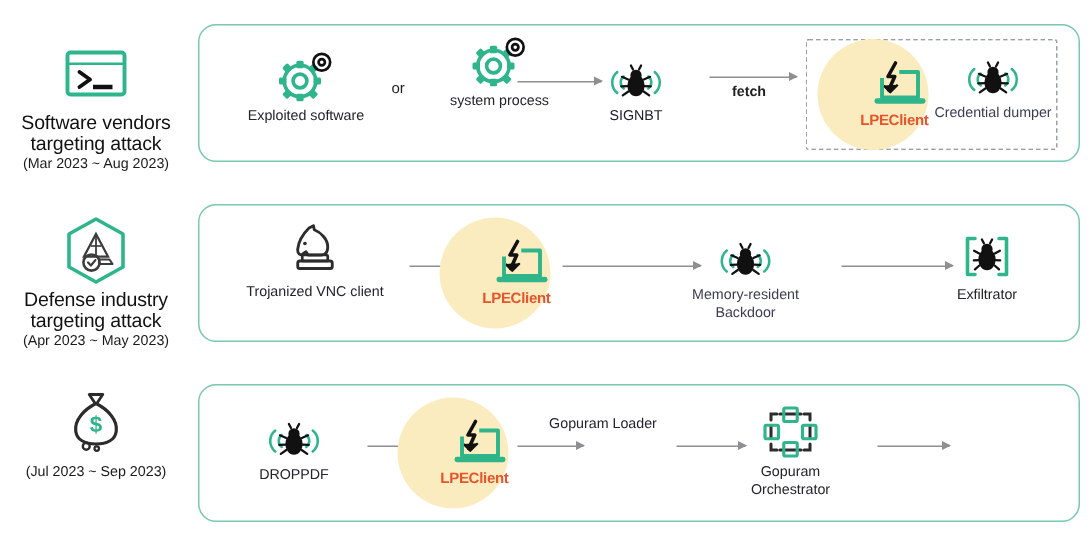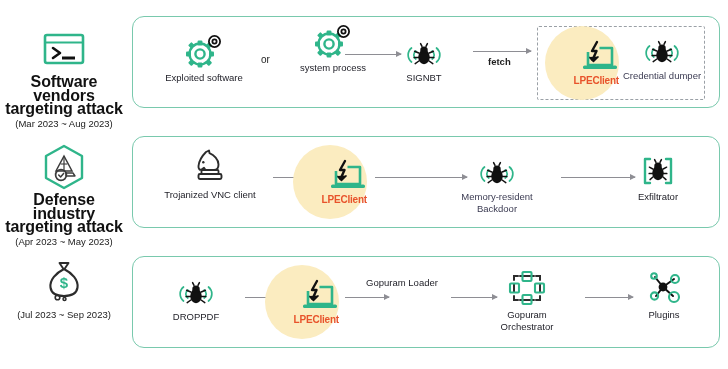--- a/index.html
+++ b/index.html
@@ -13,21 +13,21 @@
   .canvas{position:relative;width:728px;height:369px;}
 
   
   .campaign{
     position:absolute;left:0;width:128px;
     display:flex;flex-direction:column;align-items:center;
     text-align:center;
   }
   .camp-icon{height:46px;display:flex;align-items:center;justify-content:center;margin-bottom:3px;}
   .camp-title{
-    font-size:16px;line-height:13.5px;font-weight:700;color:#111111;
+    font-size:13px;line-height:13.5px;font-weight:400;color:#111111;
     letter-spacing:-0.1px;
   }
   .camp-date{
     font-size:9.5px;line-height:12px;color:#1b1b1b;margin-top:2px;font-weight:400;
   }
 
   
   .rowbox{
     position:absolute;left:132px;width:588px;
     border:1.2px solid #79c9ad;
@@ -411,35 +411,17 @@
             <rect x="14.5" y="24" width="9" height="9" rx="1" fill="none" stroke="#2fb58a" stroke-width="2.1"></rect>
             <rect x="2" y="12.5" width="9" height="9" rx="1" fill="none" stroke="#2fb58a" stroke-width="2.1"></rect>
             <rect x="27" y="12.5" width="9" height="9" rx="1" fill="none" stroke="#2fb58a" stroke-width="2.1"></rect>
           </svg>
         </div>
         <div class="lbl wrap">Gopuram Orchestrator</div>
       </div>
 
       <div class="arrow" style="left:452px;top:40px;width:48px;"></div>
 
-      <div class="node" style="left:488px;top:14px;width:86px;">
-        <div class="ico">
-          <svg width="38" height="34" viewBox="0 0 38 34">
-            <g stroke="#111" stroke-width="2" stroke-linecap="round">
-              <line x1="18" y1="16" x2="10" y2="6"></line>
-              <line x1="18" y1="16" x2="29" y2="8"></line>
-              <line x1="18" y1="16" x2="11" y2="25"></line>
-              <line x1="18" y1="16" x2="28" y2="25"></line>
-            </g>
-            <circle cx="18" cy="16" r="4.4" fill="#111"></circle>
-            <circle cx="9" cy="5" r="2.8" fill="none" stroke="#2fb58a" stroke-width="2.1"></circle>
-            <circle cx="30" cy="8" r="4" fill="none" stroke="#2fb58a" stroke-width="2.1"></circle>
-            <circle cx="9.5" cy="25" r="3.6" fill="none" stroke="#2fb58a" stroke-width="2.1"></circle>
-            <circle cx="29" cy="26" r="5" fill="none" stroke="#2fb58a" stroke-width="2.1"></circle>
-          </svg>
-        </div>
-        <div class="lbl">Plugins</div>
-      </div>
 
     </div>
   </div>
 
 </div>
 
 </body></html>

